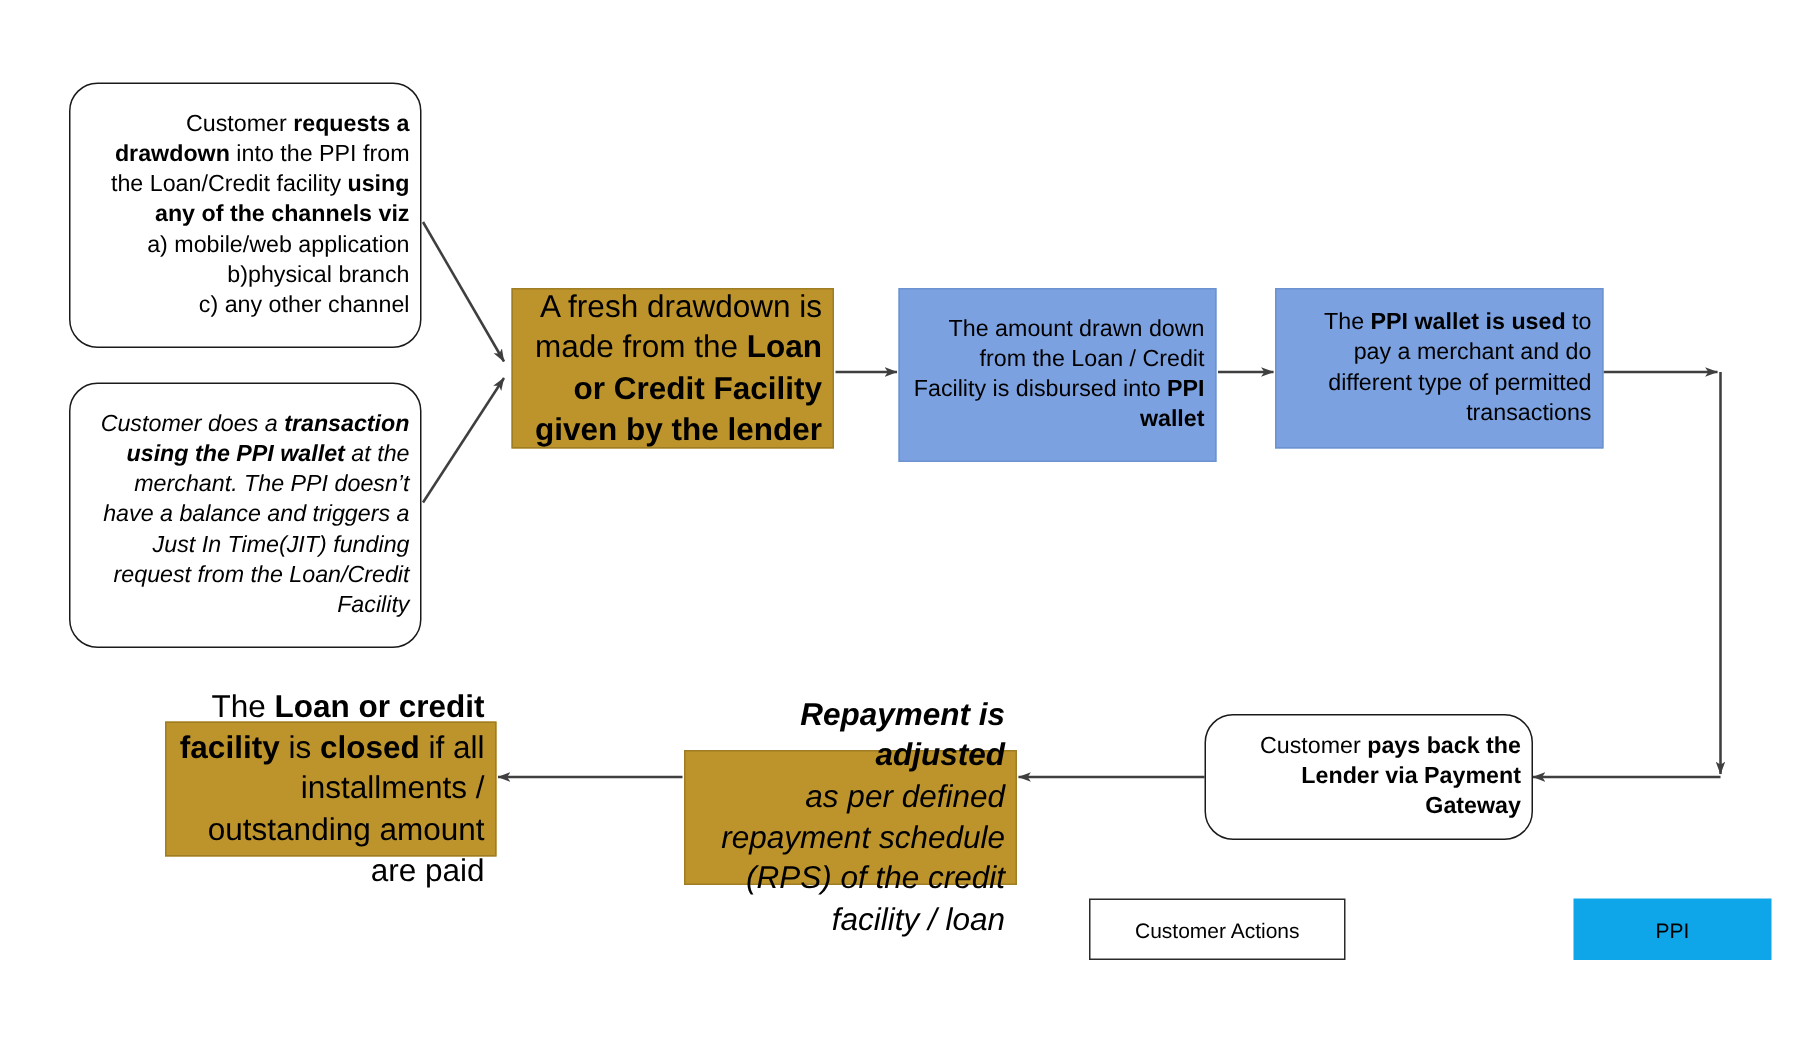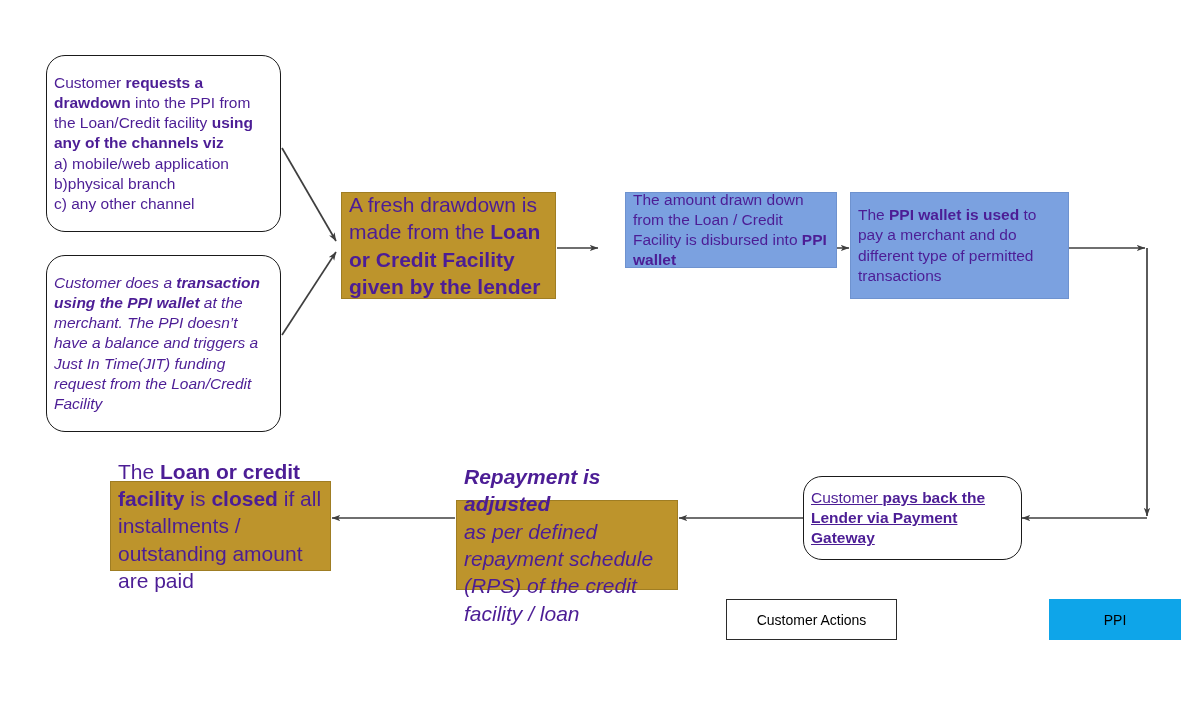--- a/index.html
+++ b/index.html
@@ -25,22 +25,22 @@
     width: 1200px;
     height: 703px;
     pointer-events: none;
   }
   .node {
     position: absolute;
     box-sizing: border-box;
     display: flex;
     align-items: center;
     justify-content: center;
-    text-align: left;
-    color: #4c1d95;
+    text-align: right;
+    color: #000000;
     line-height: 1.30;
   }
   .node .txt {
     display: block;
     width: 100%;
     padding: 0 7px;
     white-space: pre-line;
   }
   
   .customer {
@@ -139,29 +139,29 @@
   </div>
 
   <div class="node customer" style="left:46px; top:255px; width:235px; height:177px;font-style:italic;">
     <span class="txt"><span>Customer does a </span><b>transaction using the PPI wallet</b><span> at the merchant. The PPI doesn’t have a balance and triggers a Just In Time(JIT) funding request from the Loan/Credit Facility</span></span>
   </div>
 
   <div class="node loan" style="left:341px; top:192px; width:215px; height:107px;">
     <span class="txt"><span>A fresh drawdown is made from the </span><b>Loan or Credit Facility given by the lender</b></span>
   </div>
 
-  <div class="node ppi" style="left:625px; top:192px; width:212px; height:76px;">
+  <div class="node ppi" style="left:599px; top:192px; width:212px; height:116px;">
     <span class="txt"><span>The amount drawn down from the Loan / Credit Facility is disbursed into </span><b>PPI wallet</b></span>
   </div>
 
   <div class="node ppi" style="left:850px; top:192px; width:219px; height:107px;">
     <span class="txt"><span>The </span><b>PPI wallet is used</b><span> to pay a merchant and do different type of permitted transactions</span></span>
   </div>
 
-  <div class="node customer" style="left:803px; top:476px; width:219px; height:84px;text-decoration:underline;">
+  <div class="node customer" style="left:803px; top:476px; width:219px; height:84px;">
     <span class="txt"><span>Customer </span><b>pays back the Lender via Payment Gateway</b></span>
   </div>
 
   <div class="node loan" style="left:456px; top:500px; width:222px; height:90px;font-style:italic;">
     <span class="txt"><b>Repayment is adjusted</b><span>
 as per defined repayment schedule (RPS) of the credit facility / loan</span></span>
   </div>
 
   <div class="node loan" style="left:110px; top:481px; width:221px; height:90px;">
     <span class="txt"><span>The </span><b>Loan or credit facility</b><span> is </span><b>closed</b><span> if all installments / outstanding amount are paid</span></span>

